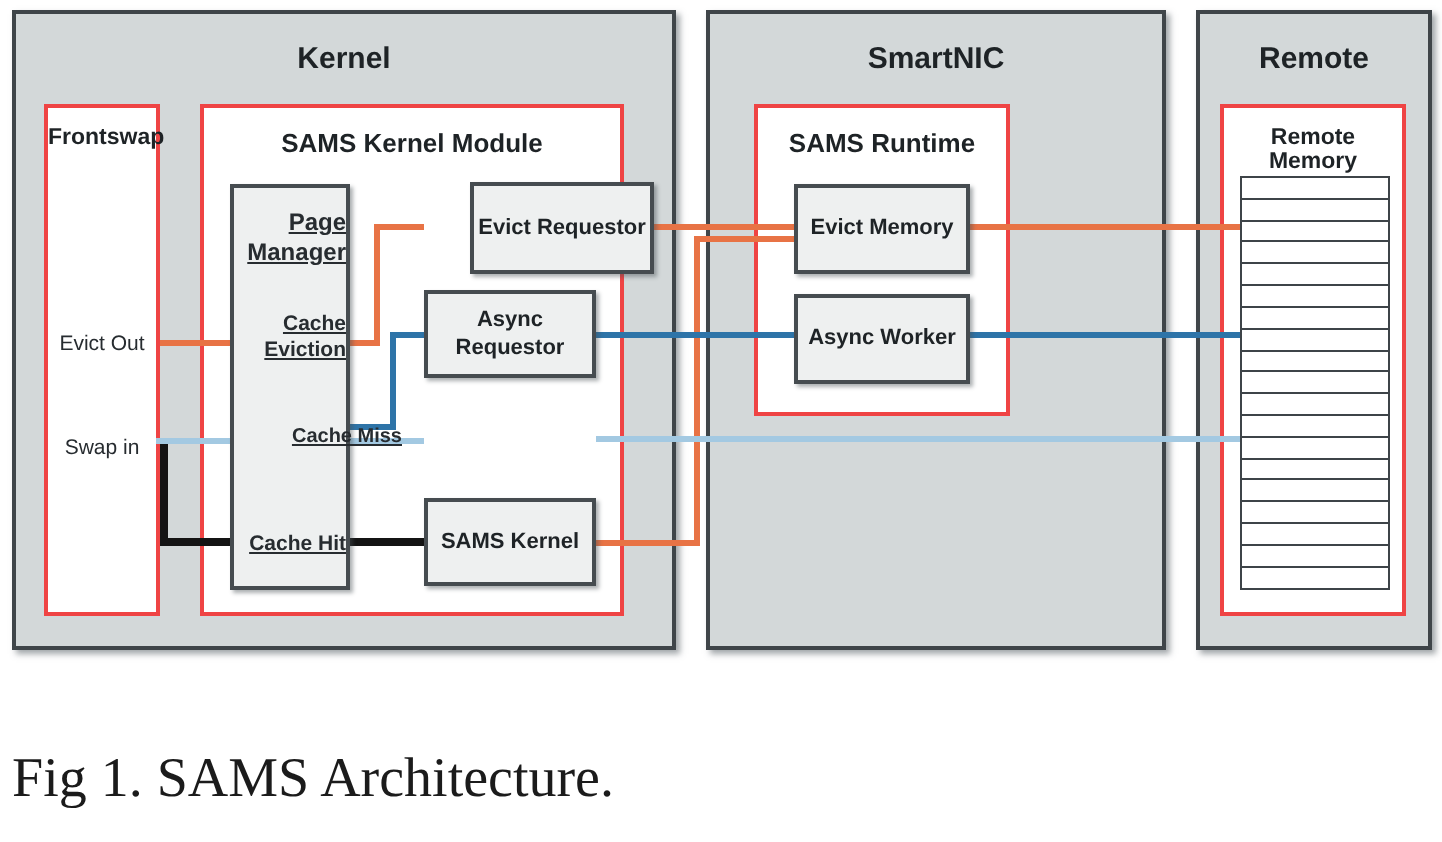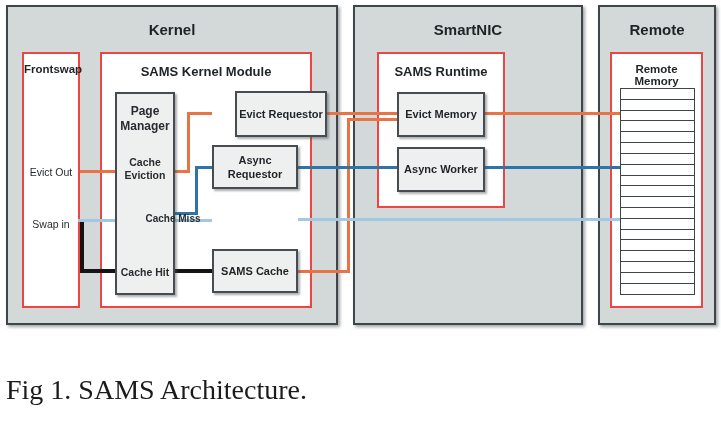--- a/index.html
+++ b/index.html
@@ -9,22 +9,22 @@
   .outer{background:#d3d8d9;border:2px solid #3f4549;box-shadow:2px 2px 3px rgba(70,80,85,.5);}
   .white{background:#ffffff;border:2px solid #ef4444;}
   .comp{background:#eef0f0;border:2px solid #464c50;box-shadow:1.5px 1.5px 2px rgba(70,80,85,.45);
         display:flex;align-items:center;justify-content:center;text-align:center;
         font-weight:bold;font-size:11px;color:#1e2326;line-height:1.3;z-index:10;padding:2px;}
   .hdr{position:absolute;left:0;width:100%;text-align:center;font-weight:bold;color:#1e2326;}
   .hdr-lg{top:14px;font-size:15px;}
   .hdr-md{top:10px;font-size:13px;}
   .hdr-sm{top:9px;font-size:11.5px;}
   .seg{position:absolute;z-index:5;}
-  .pm-row{position:absolute;left:0;width:100%;text-align:center;font-size:10.5px;
-          color:#272c30;line-height:1.25;}
+  .pm-row{position:absolute;left:0;width:100%;text-align:right;font-size:10.5px;
+          color:#272c30;line-height:1.25;text-decoration:underline;}
   .fs-label{position:absolute;left:0;width:100%;text-align:center;font-size:10.5px;color:#272c30;}
   .nicbox{background:#6b7a80;border:2px solid #3a4145;z-index:10;display:flex;align-items:center;
           justify-content:center;color:#f1f4f4;font-weight:bold;font-size:11px;
           box-shadow:1.5px 1.5px 2px rgba(70,80,85,.45);}
   .slotstack{z-index:10;display:flex;flex-direction:column;}
   .slot{flex:1;background:#ffffff;border:1.6px solid #3e4448;margin-top:-1.6px;}
   .slot:first-child{margin-top:0;}
   .caption{position:absolute;left:6px;top:374px;font-family:"Liberation Serif",serif;
            font-size:28px;color:#1b1b1b;white-space:nowrap;}
 </style>
@@ -89,21 +89,21 @@
 
   <div class="abs comp" style="left:115px;top:92px;width:60px;height:203px;display:block;padding:0;">
     <div class="pm-row" style="top:10px;font-weight:bold;font-size:12px;">Page Manager</div>
     <div class="pm-row" style="top:62px;">Cache Eviction</div>
     <div class="pm-row" style="top:119px;font-size:10px;padding-left:28px;">Cache Miss</div>
     <div class="pm-row" style="top:172px;">Cache Hit</div>
   </div>
 
   <div class="abs comp" style="left:212px;top:91px;width:92px;height:46px;margin-left:23px;">Evict Requestor</div>
   <div class="abs comp" style="left:212px;top:145px;width:86px;height:44px;">Async Requestor</div>
-  <div class="abs comp" style="left:212px;top:249px;width:86px;height:44px;">SAMS Cache</div>
+  <div class="abs comp" style="left:212px;top:249px;width:86px;height:44px;">SAMS Kernel</div>
 
   <div class="abs comp" style="left:397px;top:92px;width:88px;height:45px;">Evict Memory</div>
   <div class="abs comp" style="left:397px;top:147px;width:88px;height:45px;">Async Worker</div>
 
 
   <div class="abs slotstack" style="left:620px;top:88px;width:75px;height:207px;">
       <div class="slot"></div>
       <div class="slot"></div>
       <div class="slot"></div>
       <div class="slot"></div>

